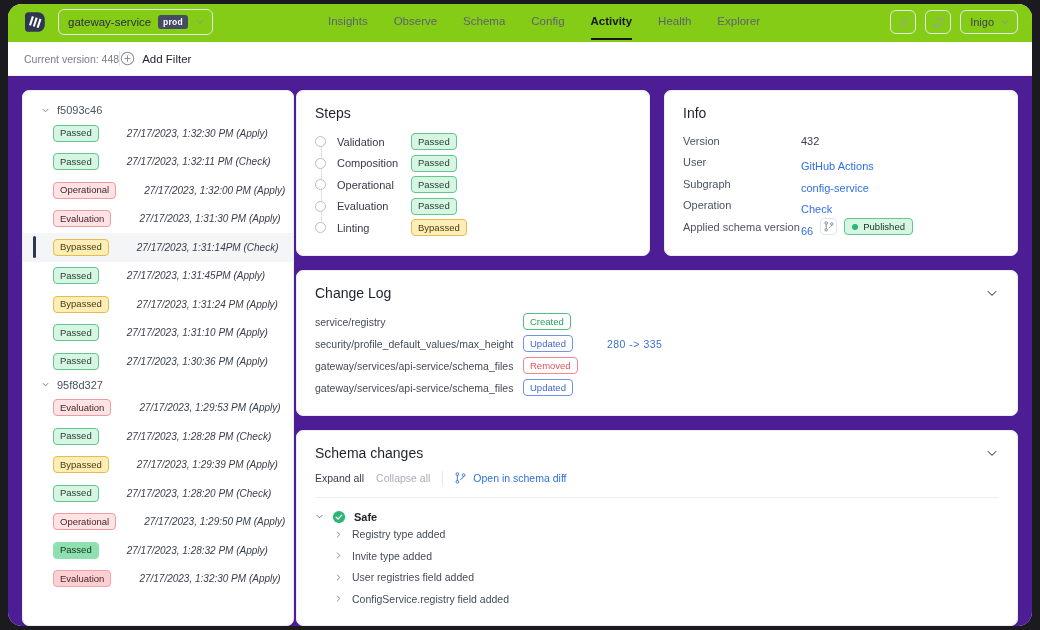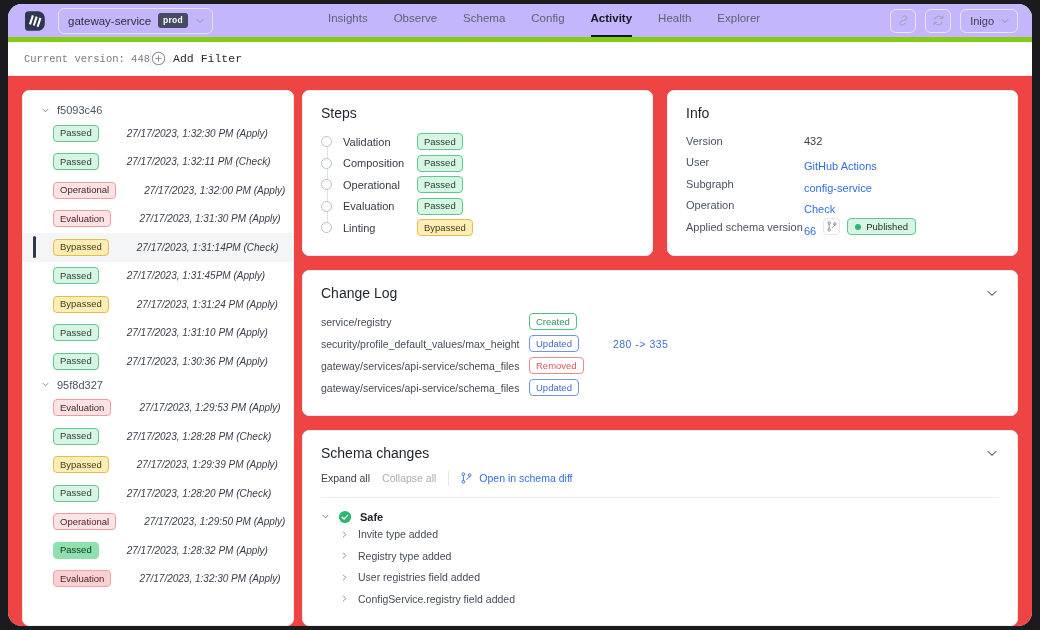--- a/index.html
+++ b/index.html
@@ -20,22 +20,22 @@
     flex-direction: column;
   }
 
   
   .topbar {
     height: 38px;
     flex: 0 0 38px;
     display: flex;
     align-items: center;
     padding: 4px 14px;
-    border-bottom: 5px solid #84cc16;
-    background: #c4b5fd;
+    border-bottom: 2px solid #84cc16;
+    background: #84cc16;
     position: relative;
   }
   .logo { width: 26px; height: 26px; flex: 0 0 26px; display:block; }
   .svc-select {
     margin-left: 10px;
     height: 26px;
     border: 1px solid #e2e5ea;
     border-radius: 6px;
     display: flex;
     align-items: center;
@@ -93,34 +93,33 @@
     font-size: 11px;
     color: #3c424d;
   }
 
   
   .filterbar {
     height: 34px; flex: 0 0 34px;
     display: flex; align-items: center;
     padding: 0 16px;
     border-bottom: 1px solid #eceef1;
-    font-family: Liberation Mono, monospace;
   }
   .cur-ver { font-size: 10.5px; color: #767c88; }
   .vsep { width: 1px; height: 15px; background: #e3e6ea; }
   .add-filter { display:flex; align-items:center; gap:7px; font-size: 11.5px; color: #22272f; }
   .plus-ic { width: 15px; height: 15px; display:block; }
 
   
   .body {
     flex: 1 1 auto;
     display: flex;
-    gap: 8px;
+    gap: 2px;
     padding: 14px 14px 0 14px;
-    background: #ef4444;
+    background: #4c1d95;
     min-height: 0;
   }
   .card {
     background: #fff;
     border: 1px solid #ebedf0;
     border-radius: 7px;
   }
 
   
   .sidebar {
@@ -497,27 +496,27 @@
             <circle cx="8" cy="8" r="7" fill="#2bb673"></circle>
             <path d="M4.7 8.2 6.9 10.3 11.2 5.9" fill="none" stroke="#fff" stroke-width="1.5" stroke-linecap="round" stroke-linejoin="round"></path>
           </svg>
           <span class="safe-txt">Safe</span>
         </div>
         <div id="sc-items">
             <div class="sc-item">
               <svg viewBox="0 0 12 12" class="caret">
                 <path d="M4.4 2.6 7.8 6l-3.4 3.4" fill="none" stroke="#7b818d" stroke-width="1.2" stroke-linecap="round" stroke-linejoin="round"></path>
               </svg>
-              <span class="sc-item-txt">Invite type added</span>
+              <span class="sc-item-txt">Registry type added</span>
             </div>
             <div class="sc-item">
               <svg viewBox="0 0 12 12" class="caret">
                 <path d="M4.4 2.6 7.8 6l-3.4 3.4" fill="none" stroke="#7b818d" stroke-width="1.2" stroke-linecap="round" stroke-linejoin="round"></path>
               </svg>
-              <span class="sc-item-txt">Registry type added</span>
+              <span class="sc-item-txt">Invite type added</span>
             </div>
             <div class="sc-item">
               <svg viewBox="0 0 12 12" class="caret">
                 <path d="M4.4 2.6 7.8 6l-3.4 3.4" fill="none" stroke="#7b818d" stroke-width="1.2" stroke-linecap="round" stroke-linejoin="round"></path>
               </svg>
               <span class="sc-item-txt">User registries field added</span>
             </div>
             <div class="sc-item">
               <svg viewBox="0 0 12 12" class="caret">
                 <path d="M4.4 2.6 7.8 6l-3.4 3.4" fill="none" stroke="#7b818d" stroke-width="1.2" stroke-linecap="round" stroke-linejoin="round"></path>

